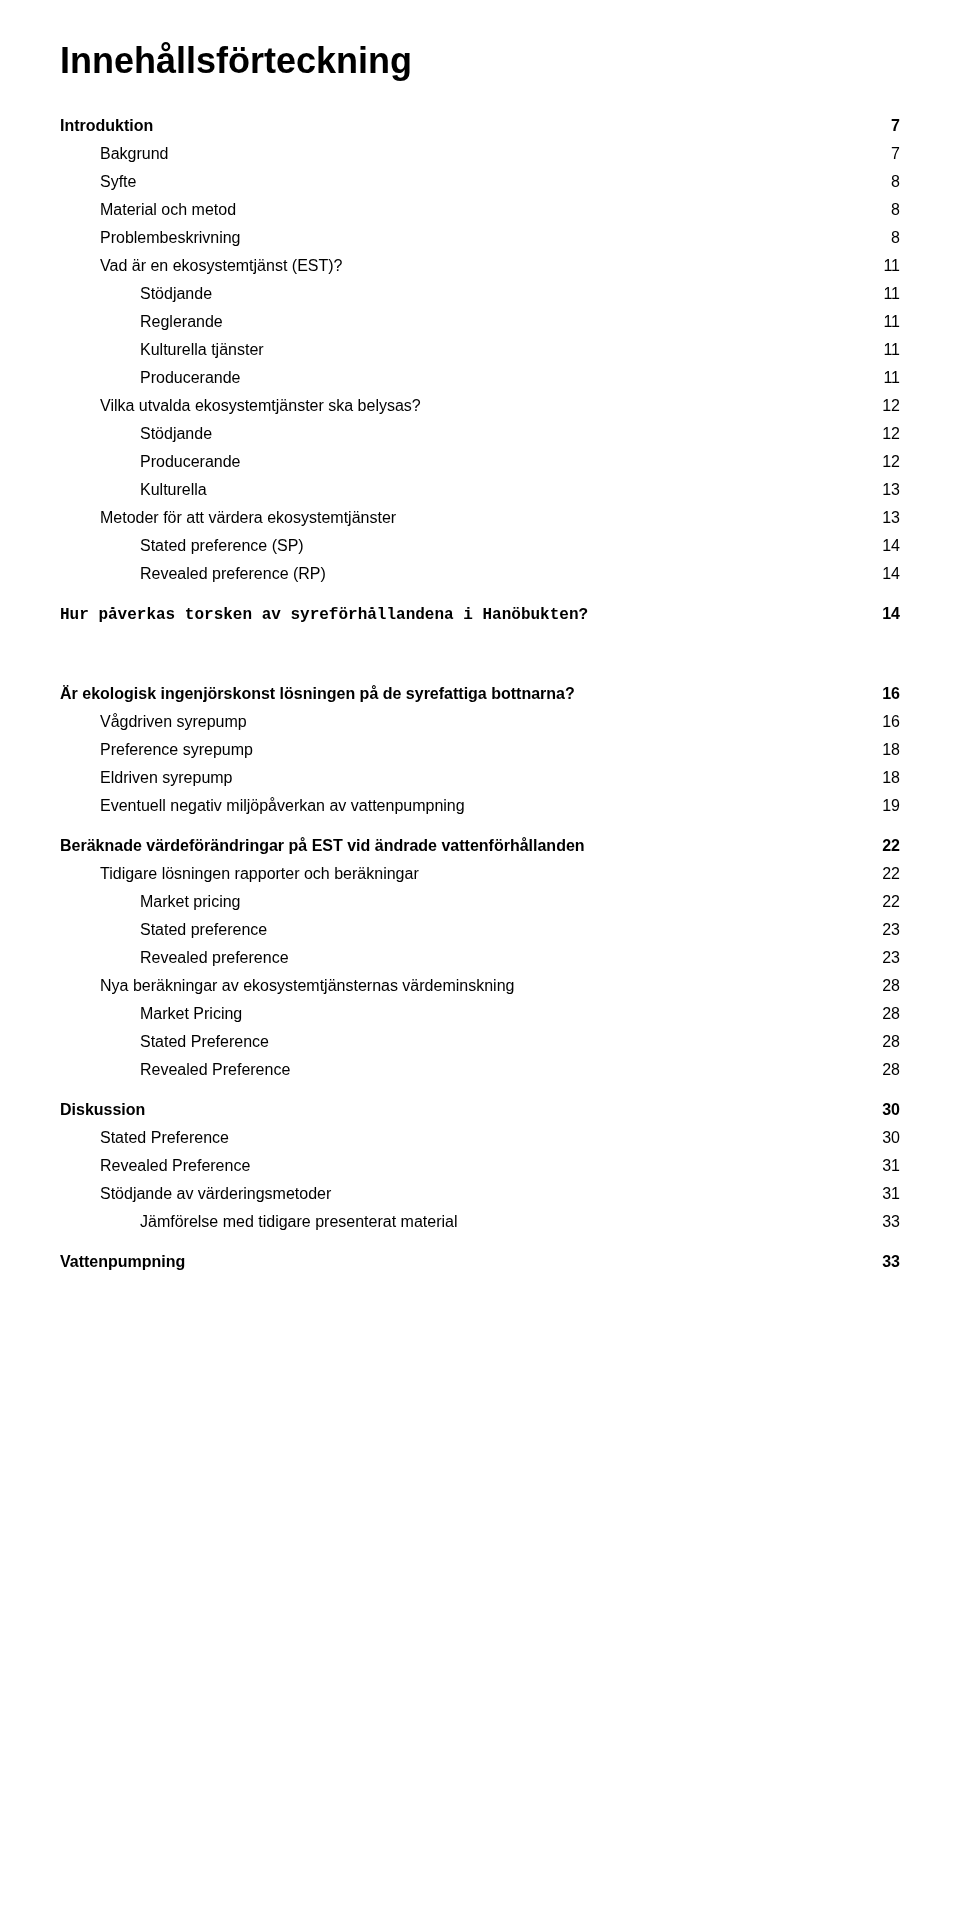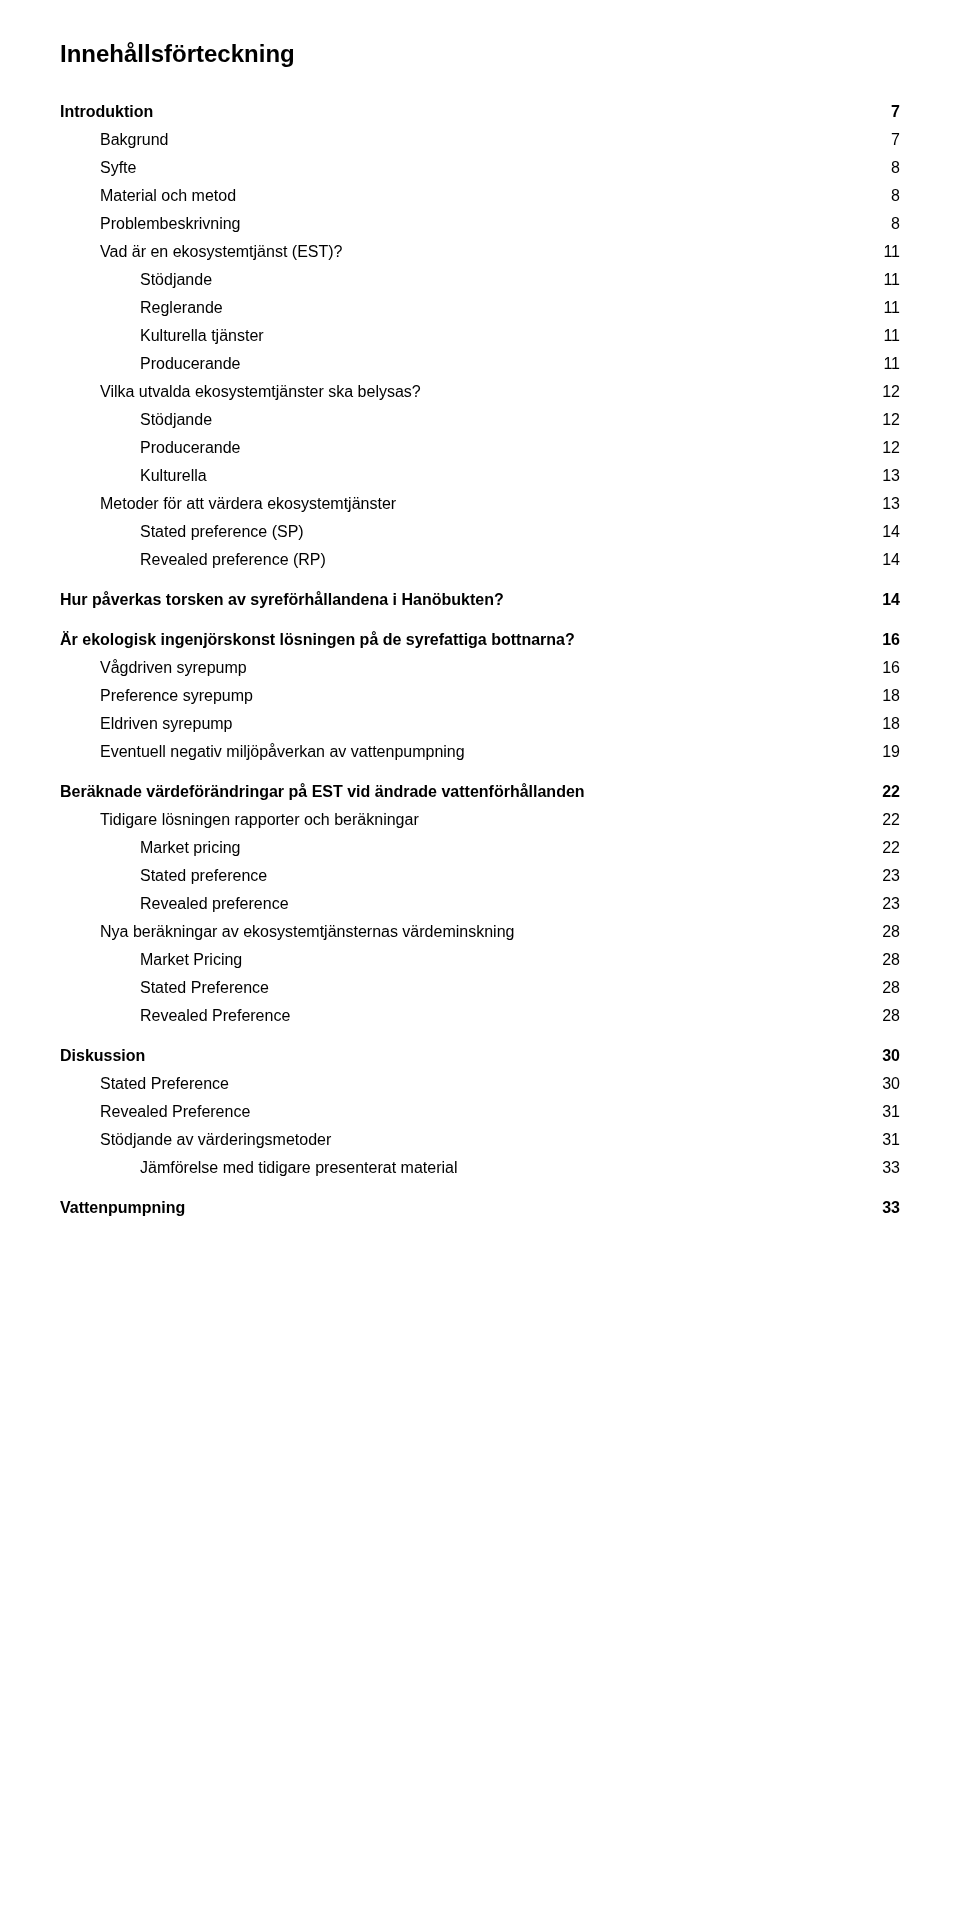--- a/index.html
+++ b/index.html
@@ -12,21 +12,21 @@
       background: #ffffff;
       font-family: Arial, "Helvetica Neue", Helvetica, sans-serif;
       font-size: 16px;
       color: #000000;
       padding: 40px 60px 60px 60px;
       width: 960px;
       min-height: 1931px;
     }
 
     .page-title {
-      font-size: 24px;
+      font-size: 36px;
       font-weight: bold;
       margin-bottom: 32px;
       color: #000000;
     }
 
     .toc-entry {
       display: flex;
       justify-content: space-between;
       align-items: baseline;
       margin-bottom: 6px;
@@ -128,25 +128,25 @@
     </div>
     <div class="toc-entry level-3">
       <span class="entry-text">Stated preference (SP)</span>
       <span class="entry-page">14</span>
     </div>
     <div class="toc-entry level-3">
       <span class="entry-text">Revealed preference (RP)</span>
       <span class="entry-page">14</span>
     </div>
     <div class="toc-entry level-1-bold" style="margin-top: 16px;">
-      <span class="entry-text" style="font-weight: bold;">Hur påverkas torsken av syreförhållandena i Hanöbukten?</span>
+      <span class="entry-text" style="font-weight: bold; font-family: Liberation Mono, monospace;">Hur påverkas torsken av syreförhållandena i Hanöbukten?</span>
       <span class="entry-page" style="font-weight: bold;">14</span>
     </div>
     <div class="toc-entry level-1-bold" style="margin-top: 16px;">
-      <span class="entry-text" style="font-weight: bold;">Är ekologisk ingenjörskonst lösningen på de syrefattiga bottnarna?</span>
+      <span class="entry-text" style="font-weight: bold; margin-top: 39px;">Är ekologisk ingenjörskonst lösningen på de syrefattiga bottnarna?</span>
       <span class="entry-page" style="font-weight: bold;">16</span>
     </div>
     <div class="toc-entry level-2">
       <span class="entry-text">Vågdriven syrepump</span>
       <span class="entry-page">16</span>
     </div>
     <div class="toc-entry level-2">
       <span class="entry-text">Preference syrepump</span>
       <span class="entry-page">18</span>
     </div>

